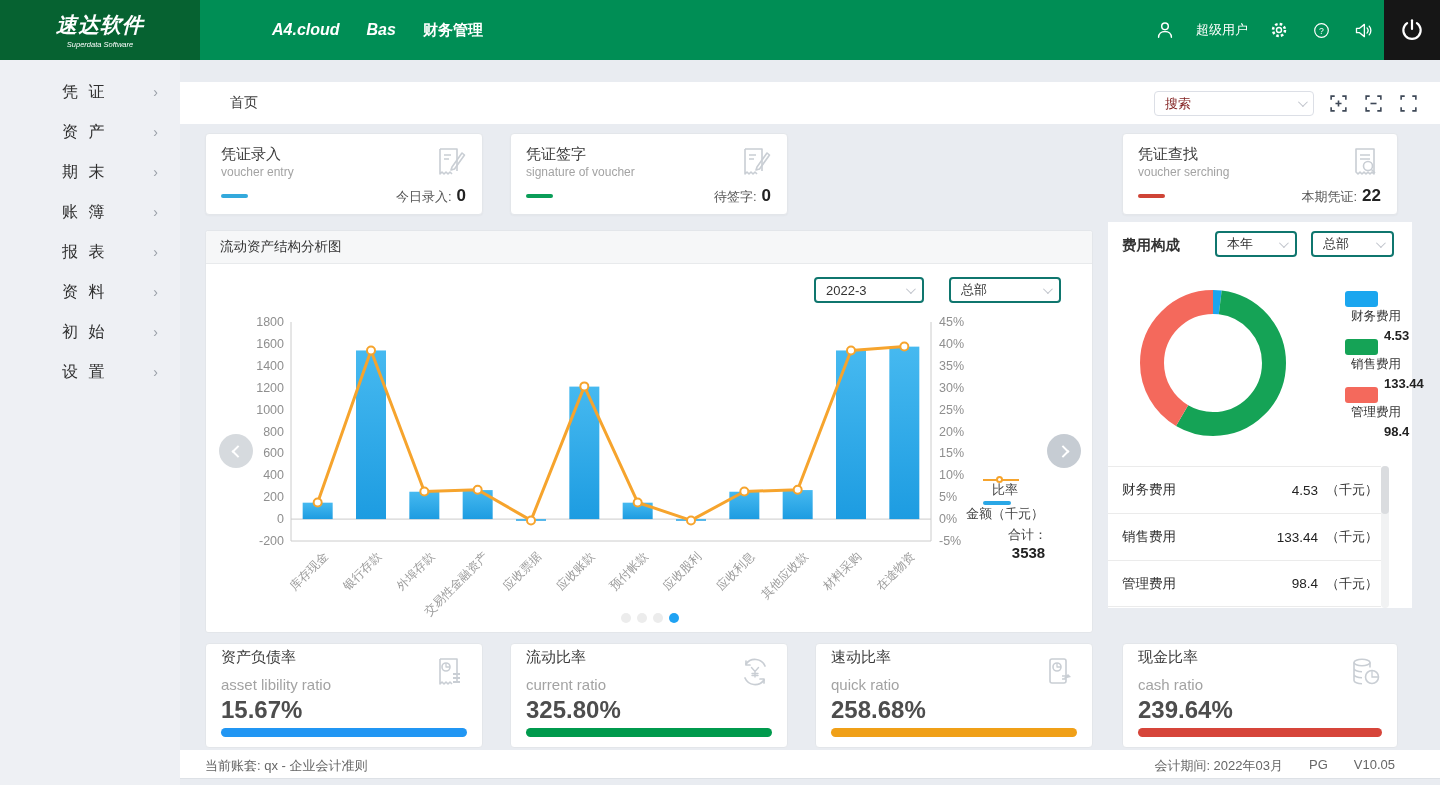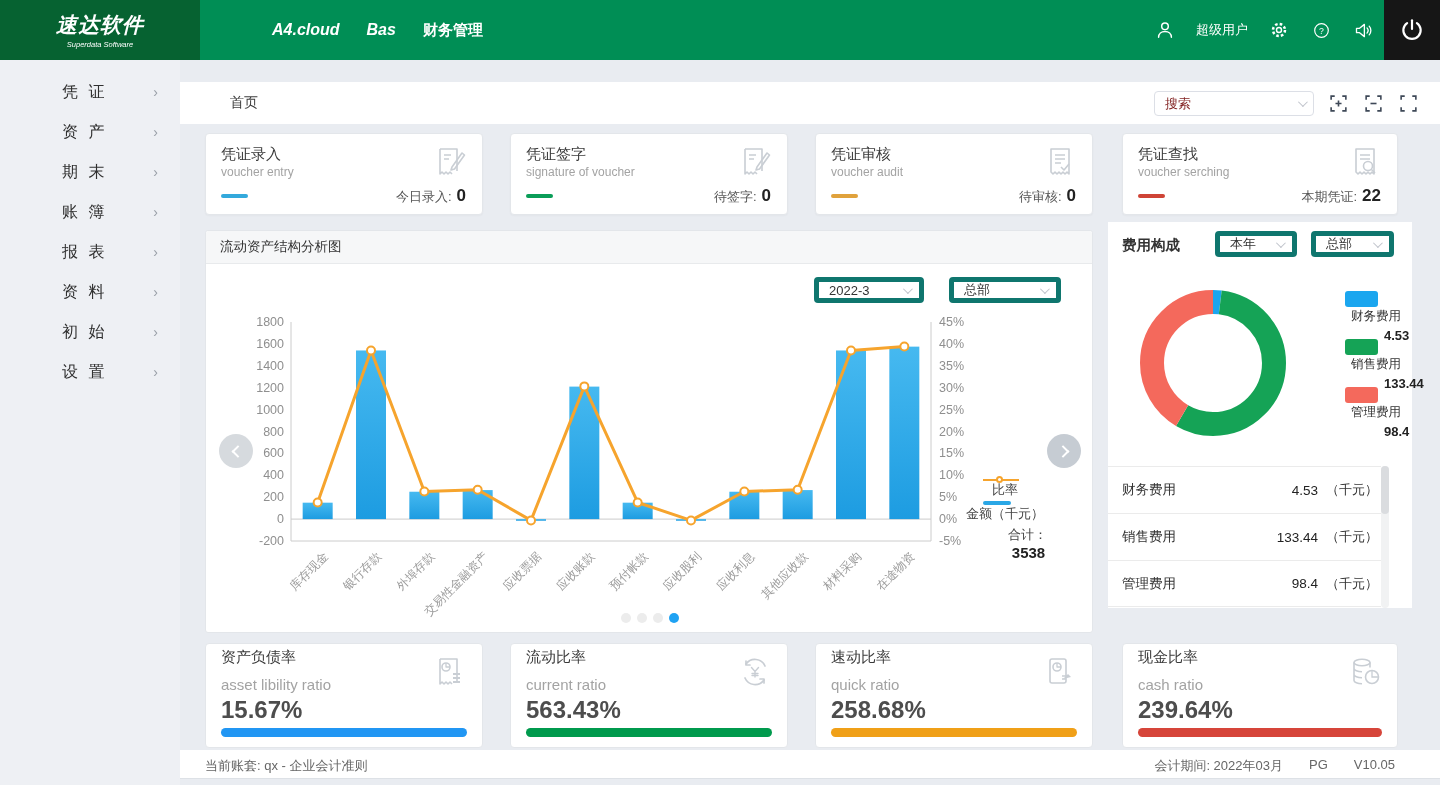--- a/index.html
+++ b/index.html
@@ -40,21 +40,21 @@
   .vcard .vt { position:absolute; left:15px; top:11px; font-size:15px; color:#3a3a3a; }
   .vcard .vs { position:absolute; left:15px; top:31px; font-size:12px; color:#a3a3a3; }
   .vcard .dash { position:absolute; left:15px; top:60px; width:27px; height:4px; border-radius:2px; }
   .vcard .stat { position:absolute; right:16px; top:52px; font-size:13px; color:#555; }
   .vcard .stat b { font-size:17px; color:#222; margin-left:5px; }
   .vcard .cicon { position:absolute; right:14px; top:10px; }
 
   
   #chart-panel { position:absolute; left:25px; top:170px; width:888px; height:403px; background:#fff; border:1px solid #e3e6ea; border-radius:3px; }
   #chart-panel .phead { height:33px; background:#f6f7f8; border-bottom:1px solid #e8eaec; display:flex; align-items:center; padding-left:14px; font-size:13.5px; color:#333; border-radius:3px 3px 0 0; }
-  .select { border:5px solid #0f766e; border-radius:4px; background:#fff; display:flex; align-items:center; padding:0 9px 0 10px; font-size:13px; color:#333; cursor:pointer; }
+  .select { border:2px solid #0f766e; border-radius:4px; background:#fff; display:flex; align-items:center; padding:0 9px 0 10px; font-size:13px; color:#333; cursor:pointer; }
   .select .sv { flex:1; }
   #chart-sel-period { position:absolute; left:608px; top:46px; width:110px; height:26px; }
   #chart-sel-org    { position:absolute; left:743px; top:46px; width:112px; height:26px; }
   #combo-svg { position:absolute; left:0; top:60px; }
   #combo-legend { position:absolute; left:757px; top:248px; font-size:13px; color:#444; }
   .lg-row { display:flex; align-items:center; height:22px;flex-direction:column; }
   .line-sample { width:36px; height:0; border-top:2.5px solid #f6a42d; position:relative; margin-right:9px; }
   .line-sample .ring { position:absolute; left:13px; top:-5.5px; width:7px; height:7px; border:2px solid #f6a42d; border-radius:50%; background:#fff; }
   .bar-sample { width:28px; height:14px; background:#2aa7e6; border-radius:3px; margin-right:17px; }
   #combo-total { padding-left:45px; margin-top:3px; }
@@ -242,33 +242,20 @@
     <div class="vt">凭证签字</div>
     <div class="vs">signature of voucher</div>
     <div class="dash" style="background: rgb(10, 157, 88);"></div>
     <div class="stat"><span>待签字:</span><b>0</b></div>
     <span class="cicon">
       <svg width="36" height="36" viewBox="0 0 36 36" fill="none" stroke="#c9ced4" stroke-width="1.6" stroke-linejoin="round">
         <path d="M8 5h17v22"></path>
           <path d="M8 5v25l2-2 2 2 2-2 2 2 2-2 2 2"></path>
         <path d="M12 11h7M12 15h5"></path>
           <path d="M20 23L30 9l2.5 2L22.5 25l-3.5 1z"></path>
-      </svg>
-    </span>
-  </div>
-  <div class="vcard" style="left:635px; width:278px;">
-    <div class="vt">凭证审核</div>
-    <div class="vs">voucher audit</div>
-    <div class="dash" style="background: rgb(224, 162, 60);"></div>
-    <div class="stat"><span>待审核:</span><b>0</b></div>
-    <span class="cicon">
-      <svg width="36" height="36" viewBox="0 0 36 36" fill="none" stroke="#c9ced4" stroke-width="1.6" stroke-linejoin="round">
-        <path d="M9 5h18v25l-2-2-2 2-2-2-2 2-2-2-2 2-2-2-2 2-2-2z"></path>
-        <path d="M13 11h10M13 15h10M13 19h6"></path>
-          <path d="M19 23l3 3 5-6"></path>
       </svg>
     </span>
   </div>
   <div class="vcard" style="left:942px; width:276px;">
     <div class="vt">凭证查找</div>
     <div class="vs">voucher serching</div>
     <div class="dash" style="background: rgb(207, 68, 54);"></div>
     <div class="stat"><span>本期凭证:</span><b>22</b></div>
     <span class="cicon">
       <svg width="36" height="36" viewBox="0 0 36 36" fill="none" stroke="#c9ced4" stroke-width="1.6" stroke-linejoin="round">
@@ -453,21 +440,21 @@
           <path d="M8 5v25l2-2 2 2 2-2 2 2 2-2 2 2"></path>
         <circle cx="14" cy="13" r="4"></circle>
           <path d="M14 9v4h4" stroke-width="1.3"></path>
           <path d="M21 20h7M21 24h7M21 28h7" stroke-width="1.8"></path>
       </svg>
     </span>
   </div>
   <div class="rcard" style="left:330px; width:278px;">
     <div class="vt">流动比率</div>
     <div class="vs">current ratio</div>
-    <div class="pct">563.43%</div>
+    <div class="pct">325.80%</div>
     <div class="bar" style="background: rgb(0, 154, 77);"></div>
     <span class="cicon">
       <svg width="36" height="36" viewBox="0 0 36 36" fill="none" stroke="#c9ced4" stroke-width="1.7" stroke-linecap="round">
         <path d="M28 12a11 11 0 00-19-2"></path>
           <path d="M9 7v4h4" stroke-linejoin="round"></path>
         <path d="M8 24a11 11 0 0019 2"></path>
           <path d="M27 29v-4h-4" stroke-linejoin="round"></path>
         <path d="M14.5 13.5l3.5 4 3.5-4M18 17.5V23M15 19.5h6M15 21.5h6" stroke-width="1.4"></path>
       </svg>
     </span>

